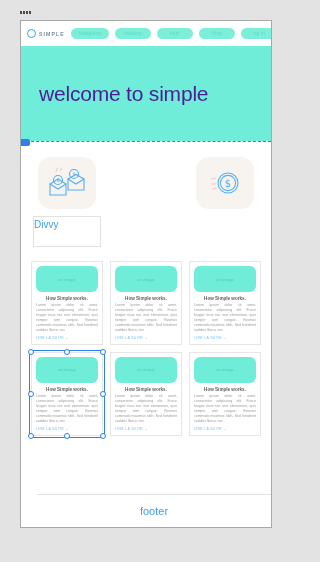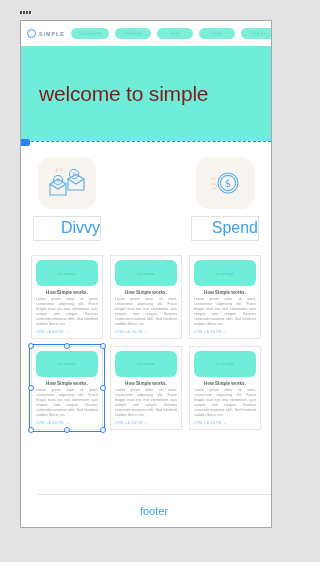--- a/index.html
+++ b/index.html
@@ -61,21 +61,21 @@
     background:#6fedd8;
     height:95px;
     display:flex;align-items:center;
     position:relative;
   }
   .hero h1{
     margin:0;
     padding-left:18px;
     font-size:21px;
     font-weight:normal;
-    color:#7f1d1d;
+    color:#4c1d95;
     letter-spacing:-0.2px;
   }
   .guide{
     position:absolute;
     left:0;right:0;bottom:-1px;
     border-top:1.4px dashed #2f7ff0;
   }
   .guide-handle{
     position:absolute;
     left:-11px;bottom:-4px;
@@ -96,24 +96,24 @@
     width:58px;height:52px;
     background:#f7f4f0;
     border-radius:13px;
     display:flex;align-items:center;justify-content:center;
   }
   .feature-label{
     margin-top:7px;
     width:100%;
     border:1px solid #e2e2e2;
     box-sizing:border-box;
-    text-align:right;
-    font-size:16px;
+    text-align:left;
+    font-size:10px;
     color:#3b9ff0;
-    padding:2px 0 3px;
+    padding:2px 0 16px;
     background:#fff;
   }
 
   
   .grid{
     display:flex;flex-wrap:wrap;
     gap:7px;
     padding:14px 10px 0 10px;
     box-sizing:border-box;
   }
@@ -242,21 +242,20 @@
       <div class="feature-icon">
         <svg width="36" height="32" viewBox="0 0 36 32" fill="none" stroke="#57aef2" stroke-width="1.1">
           <path d="M4 12 L9 11" stroke="#f2c9c9"></path>
             <path d="M4 17 L9 17" stroke="#f2c9c9"></path>
             <path d="M5 22 L10 21" stroke="#f2c9c9"></path>
           <circle cx="21" cy="16" r="10"></circle>
           <circle cx="21" cy="16" r="7.6"></circle>
           <text x="21" y="19.6" font-size="10" fill="#57aef2" stroke="none" text-anchor="middle" font-family="DejaVu Sans">$</text>
         </svg>
       </div>
-      <div class="feature-label">Spend</div>
     </div>
 
   </div>
 
   <div class="grid">
 
     <div class="card">
       <div class="card-img">an image</div>
       <div class="card-title">How Simple works.</div>
       <div class="card-body">Lorem ipsum dolor sit amet, consectetur adipiscing elit. Fusce feugiat risus nec erat elementum, quis semper sem congue. Vivamus commodo maximus nibh. Sed hendrerit sodales libero, nec</div>

